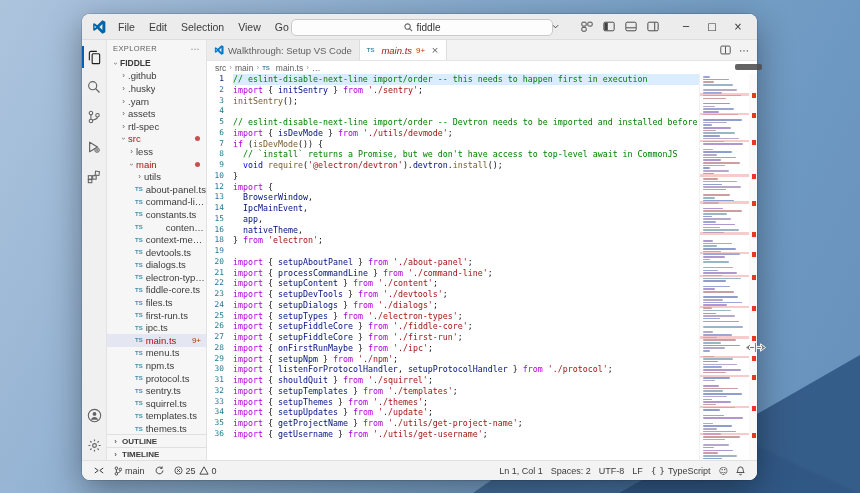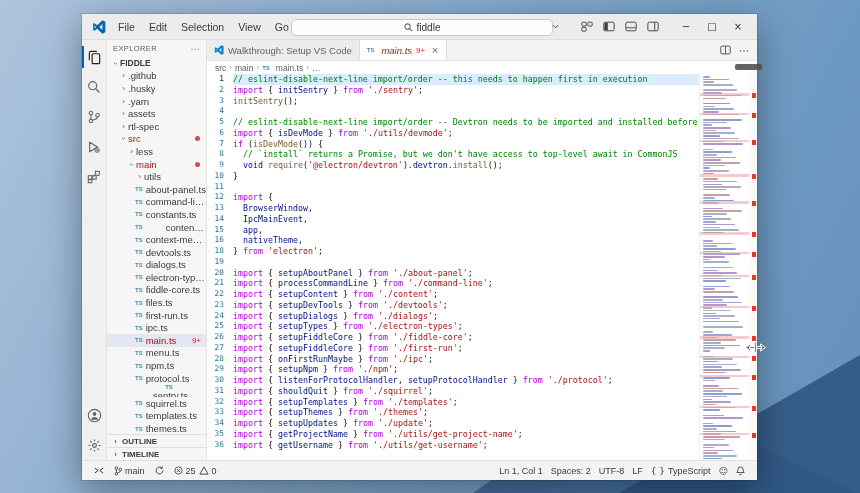--- a/index.html
+++ b/index.html
@@ -10,21 +10,21 @@
   .desktop { position:absolute; inset:0; width:860px; height:493px;
     background:linear-gradient(118deg,#adc4dd 0%,#93b2d2 28%,#7ca4c9 55%,#6d98c1 78%,#6790ba 100%); }
   .desk-tri1 { position:absolute; inset:0;
     background:linear-gradient(205deg,transparent 55%, #49749f 55.5%, #3a6593 100%);
     clip-path:polygon(55% 100%,100% 45%,100% 100%); }
   .desk-tri2 { position:absolute; inset:0; background:#2d5480;
     clip-path:polygon(72% 100%,100% 72%,100% 100%); opacity:.85; }
 
   
   .window { position:absolute; left:82px; top:14px; width:675px; height:466px;
-    background:#fff; border-radius:0; overflow:hidden;
+    background:#fff; border-radius:8px; overflow:hidden;
     box-shadow:0 10px 34px rgba(0,0,0,.38), 0 0 0 1px rgba(0,0,0,.12);
     display:flex; flex-direction:column; }
 
   
   .titlebar { height:26px; background:#ececec; display:flex; align-items:center;
     border-bottom:1px solid #ddd; flex:0 0 26px; padding:0 6px; }
   .vscode-logo { width:14px; height:14px; margin:0 6px 0 4px; flex:0 0 auto; }
   .menus { display:flex; gap:2px; }
   .menu-item { font-size:10.5px; color:#3b3b3b; padding:2px 6px; border-radius:4px; white-space:nowrap; }
   .nav-arrows { display:flex; gap:8px; margin-left:14px; color:#5f5f5f; font-size:12px; }
@@ -362,21 +362,21 @@
             <span class="lbl">menu.ts</span>
           </div>
           <div class="tree-row" style="padding-left: 28px; text-align: right;">
             <span class="ts-ico">TS</span>
             <span class="lbl">npm.ts</span>
           </div>
           <div class="tree-row" style="padding-left: 28px;">
             <span class="ts-ico">TS</span>
             <span class="lbl">protocol.ts</span>
           </div>
-          <div class="tree-row" style="padding-left: 28px; flex-direction: column;">
+          <div class="tree-row" style="padding-left: 28px;">
             <span class="ts-ico">TS</span>
             <span class="lbl">sentry.ts</span>
           </div>
           <div class="tree-row" style="padding-left: 28px;">
             <span class="ts-ico">TS</span>
             <span class="lbl">squirrel.ts</span>
           </div>
           <div class="tree-row" style="padding-left: 28px;">
             <span class="ts-ico">TS</span>
             <span class="lbl">templates.ts</span>
@@ -435,21 +435,20 @@
             <div class="code-line cur"><span class="gutter">1</span><span class="ltext"><span class="com">// eslint-disable-next-line import/order -- this needs to happen first in execution</span></span></div>
             <div class="code-line"><span class="gutter">2</span><span class="ltext"><span class="kw">import</span><span class="pl"> { </span><span class="id">initSentry</span><span class="pl"> } </span><span class="kw">from</span><span class="pl"> </span><span class="str">'./sentry'</span><span class="pl">;</span></span></div>
             <div class="code-line"><span class="gutter">3</span><span class="ltext"><span class="fn">initSentry</span><span class="pl">();</span></span></div>
             <div class="code-line"><span class="gutter">4</span><span class="ltext"></span></div>
             <div class="code-line"><span class="gutter">5</span><span class="ltext"><span class="com">// eslint-disable-next-line import/order -- Devtron needs to be imported and installed before any ipc</span></span></div>
             <div class="code-line"><span class="gutter">6</span><span class="ltext"><span class="kw">import</span><span class="pl"> { </span><span class="id">isDevMode</span><span class="pl"> } </span><span class="kw">from</span><span class="pl"> </span><span class="str">'./utils/devmode'</span><span class="pl">;</span></span></div>
             <div class="code-line"><span class="gutter">7</span><span class="ltext"><span class="kw">if</span><span class="pl"> (</span><span class="fn">isDevMode</span><span class="pl">()) {</span></span></div>
             <div class="code-line"><span class="gutter">8</span><span class="ltext"><span class="com">  // `install` returns a Promise, but we don't have access to top-level await in CommonJS</span></span></div>
             <div class="code-line"><span class="gutter">9</span><span class="ltext"><span class="pl">  </span><span class="kw2">void</span><span class="pl"> </span><span class="fn sq">require</span><span class="pl">(</span><span class="str sq">'@electron/devtron'</span><span class="pl">).</span><span class="id">devtron</span><span class="pl">.</span><span class="fn">install</span><span class="pl">();</span></span></div>
             <div class="code-line"><span class="gutter">10</span><span class="ltext"><span class="pl">}</span></span></div>
-            <div class="code-line"><span class="gutter">11</span><span class="ltext"></span></div>
             <div class="code-line"><span class="gutter">12</span><span class="ltext"><span class="kw">import</span><span class="pl"> {</span></span></div>
             <div class="code-line"><span class="gutter">13</span><span class="ltext"><span class="pl">  </span><span class="id">BrowserWindow</span><span class="pl">,</span></span></div>
             <div class="code-line"><span class="gutter">14</span><span class="ltext"><span class="pl">  </span><span class="id">IpcMainEvent</span><span class="pl">,</span></span></div>
             <div class="code-line"><span class="gutter">15</span><span class="ltext"><span class="pl">  </span><span class="id">app</span><span class="pl">,</span></span></div>
             <div class="code-line"><span class="gutter">16</span><span class="ltext"><span class="pl">  </span><span class="id">nativeTheme</span><span class="pl">,</span></span></div>
             <div class="code-line"><span class="gutter">18</span><span class="ltext"><span class="pl">} </span><span class="kw">from</span><span class="pl"> </span><span class="str sq">'electron'</span><span class="pl">;</span></span></div>
             <div class="code-line"><span class="gutter">19</span><span class="ltext"></span></div>
             <div class="code-line"><span class="gutter">20</span><span class="ltext"><span class="kw">import</span><span class="pl"> { </span><span class="id">setupAboutPanel</span><span class="pl"> } </span><span class="kw">from</span><span class="pl"> </span><span class="str">'./about-panel'</span><span class="pl">;</span></span></div>
             <div class="code-line"><span class="gutter">21</span><span class="ltext"><span class="kw">import</span><span class="pl"> { </span><span class="id">processCommandLine</span><span class="pl"> } </span><span class="kw">from</span><span class="pl"> </span><span class="str">'./command-line'</span><span class="pl">;</span></span></div>
             <div class="code-line"><span class="gutter">22</span><span class="ltext"><span class="kw">import</span><span class="pl"> { </span><span class="id">setupContent</span><span class="pl"> } </span><span class="kw">from</span><span class="pl"> </span><span class="str">'./content'</span><span class="pl">;</span></span></div>

